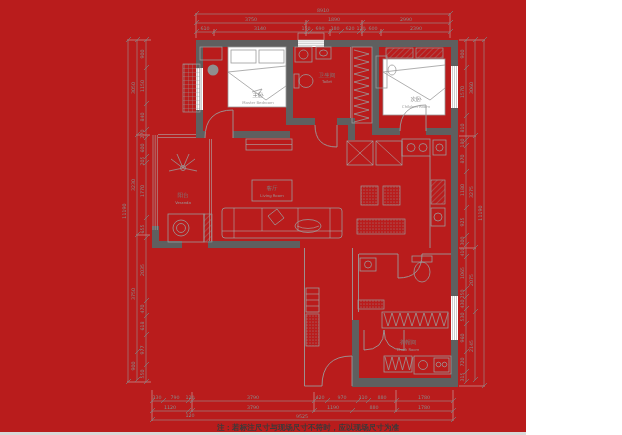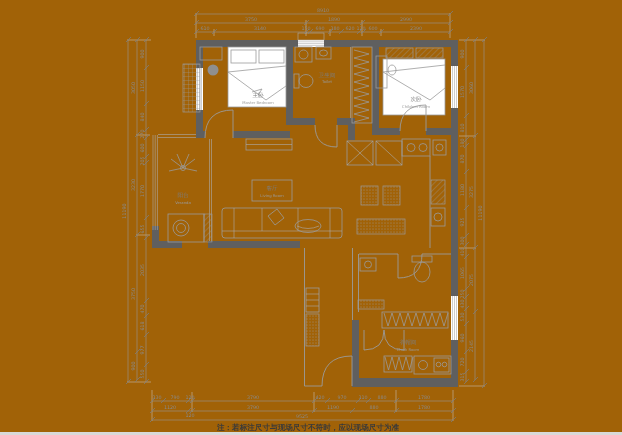--- a/index.html
+++ b/index.html
@@ -1,16 +1,16 @@
 <!DOCTYPE html>
 <html><head>
 <meta charset="utf-8">
 <style>
   html,body{margin:0;padding:0;background:#fff;}
-  #stage{position:relative;width:622px;height:435px;background:#a16207;overflow:hidden;
+  #stage{position:relative;width:526px;height:435px;background:#b91c1c;overflow:hidden;
          font-family:"DejaVu Sans",sans-serif;}
   svg{position:absolute;left:0;top:0;}
   .w{fill:#5f5f5f;stroke:none;}
   .ln{stroke:#9b9b9b;stroke-width:.9;fill:none;}
   .th{stroke:#adadad;stroke-width:.6;fill:none;}
   .fx{stroke:#9b9b9b;stroke-width:.8;fill:#ffffff;}
   .fxo{stroke:#9b9b9b;stroke-width:.8;fill:none;}
   .dimln{stroke:#999;stroke-width:.6;fill:none;}
   .tick{stroke:#7d7d7d;stroke-width:.8;fill:none;}
   .ext{stroke:#cfcfcf;stroke-width:.5;fill:none;}

